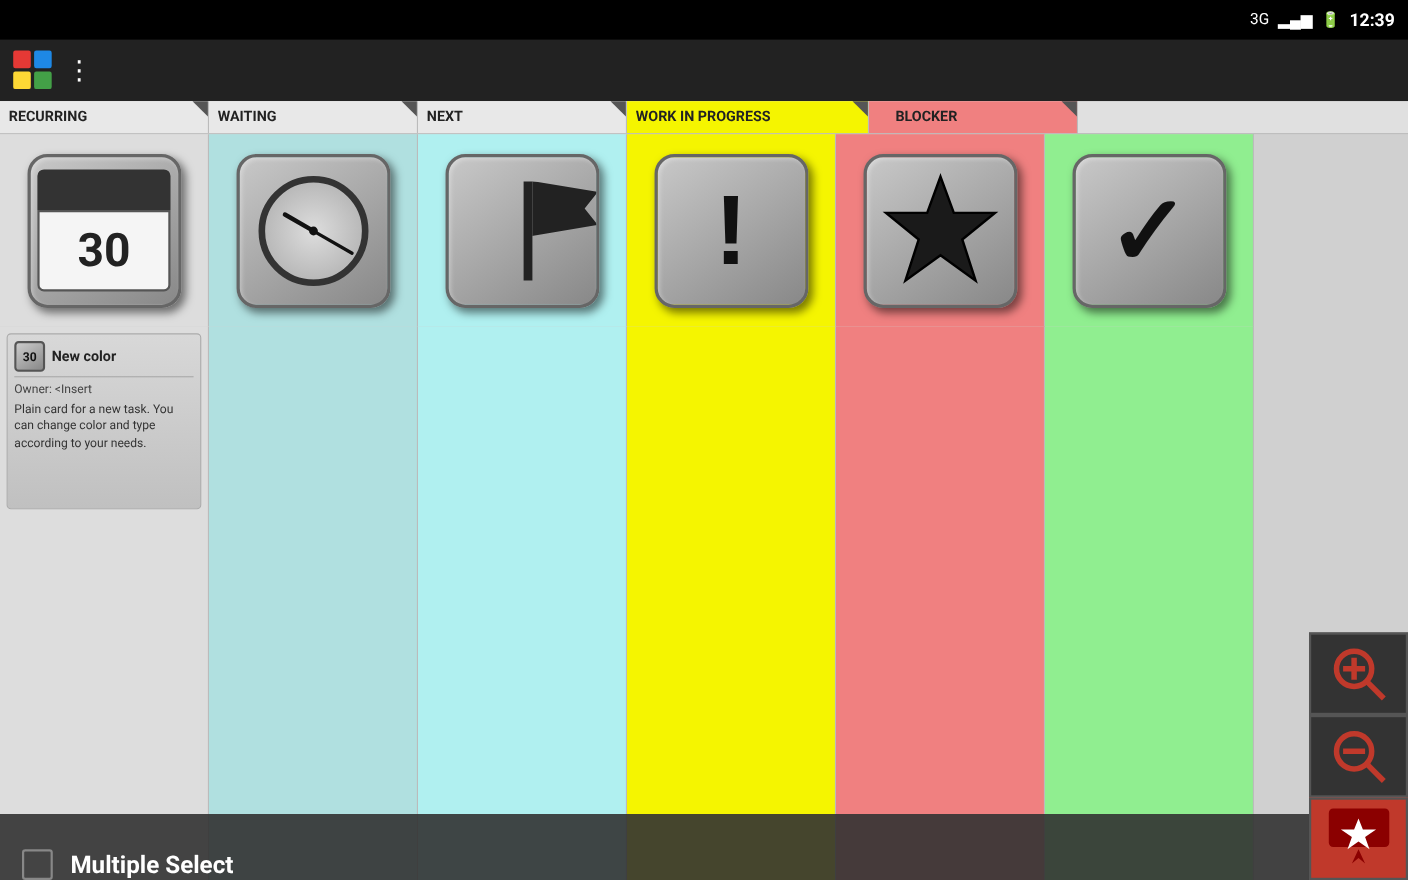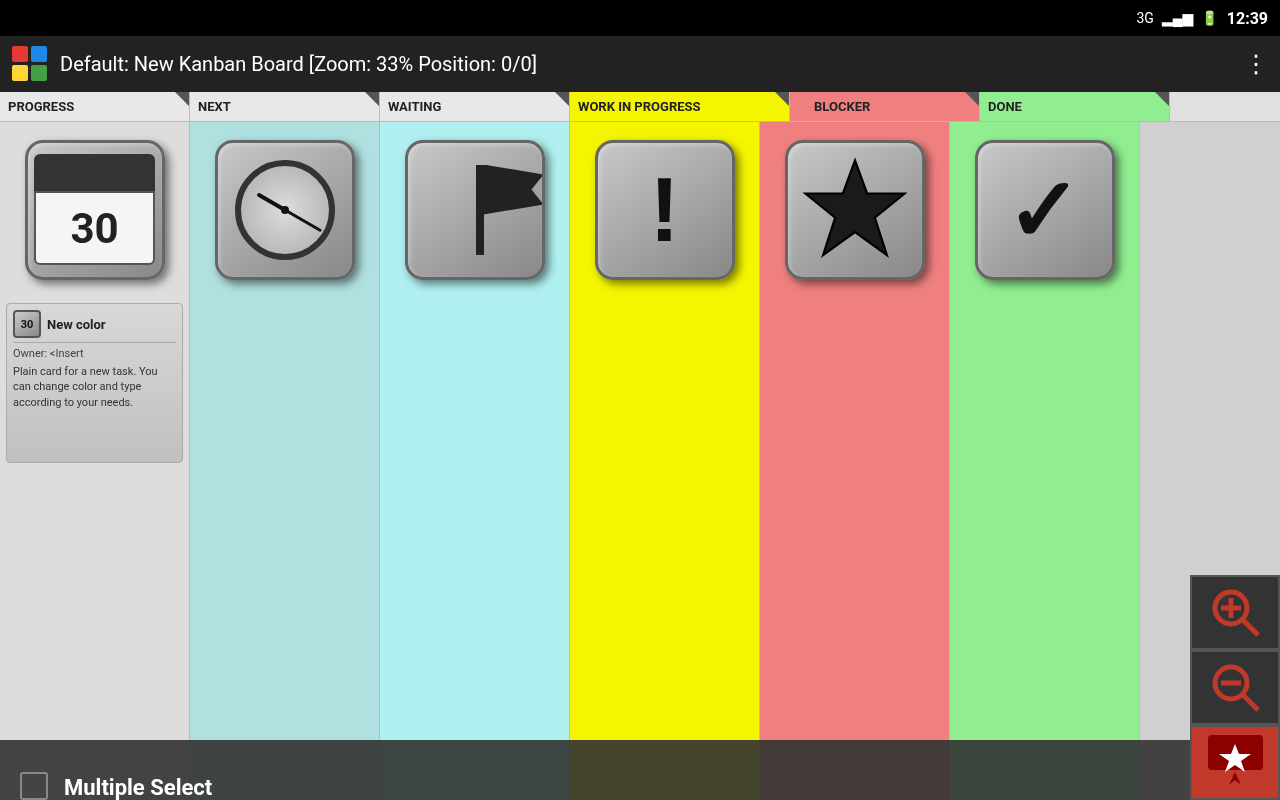--- a/index.html
+++ b/index.html
@@ -400,49 +400,44 @@
   <span class="status-text">12:39</span>
 </div>
 
 <div id="title-bar">
   <div id="app-logo">
     <div class="logo-quad logo-red"></div>
     <div class="logo-blue logo-quad"></div>
     <div class="logo-yellow logo-quad"></div>
     <div class="logo-green logo-quad"></div>
   </div>
-  <span id="title-text">Default: New Kanban Board [Zoom: 33% Position: 0/0]</span>
   <span id="menu-dots">⋮</span>
 </div>
 
 <div id="kanban-board">
 
   <div id="columns-header">
     <div class="col-header col-recurring">
-      <span>PROGRESS</span>
+      <span>RECURRING</span>
+      <div class="corner-triangle"></div>
+    </div>
+    <div class="col-header col-waiting">
+      <span>WAITING</span>
       <div class="corner-triangle"></div>
     </div>
     <div class="col-header col-next">
       <span>NEXT</span>
       <div class="corner-triangle"></div>
     </div>
-    <div class="col-header col-waiting">
-      <span>WAITING</span>
-      <div class="corner-triangle"></div>
-    </div>
     <div class="col-header col-wip" style="background:#f5f500;">
       <span>WORK IN PROGRESS</span>
       <div class="corner-triangle"></div>
     </div>
     <div class="col-header col-blocker" style="background:#f08080;padding-left:24px;">
       <span>BLOCKER</span>
-      <div class="corner-triangle"></div>
-    </div>
-    <div class="col-header col-done" style="background:#90ee90;">
-      <span>DONE</span>
       <div class="corner-triangle"></div>
     </div>
   </div>
 
   <div id="icons-row">
 
     <div class="col-icon-cell recurring">
       <div class="kanban-icon">
         <div class="icon-calendar">
           <div class="calendar-top"></div>

